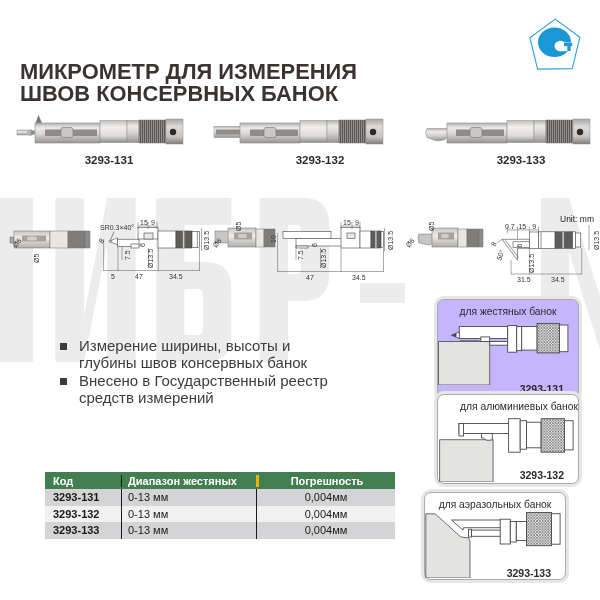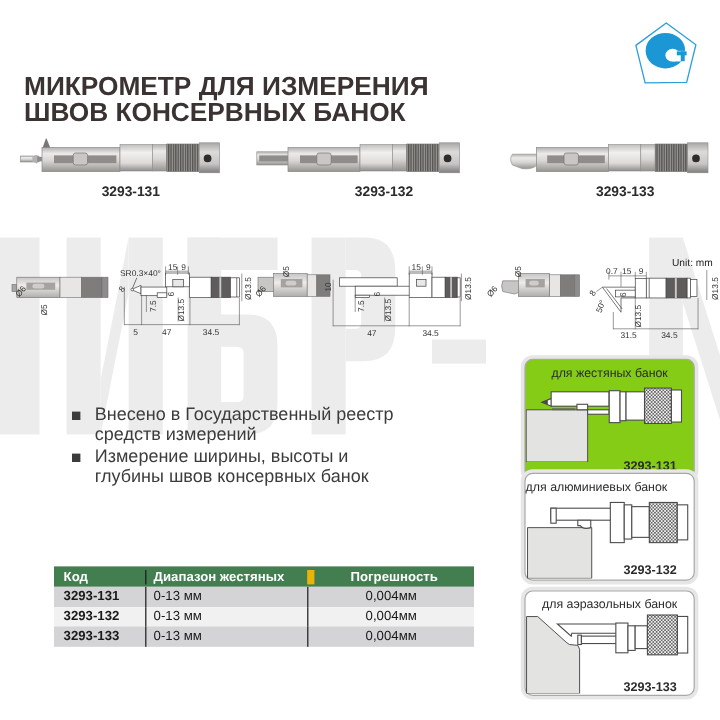--- a/index.html
+++ b/index.html
@@ -271,30 +271,30 @@
   <text class="dimtxt" transform="translate(495 247) rotate(-60)">8</text>
   <text class="dimtxt" transform="translate(501 261) rotate(-70)">50°</text>
   <text class="dimtxt" transform="translate(522 247.4) rotate(-90)">6</text>
   <text class="dimtxt" transform="translate(534 273) rotate(-90)">Ø13.5</text>
   <text class="dimtxt" transform="translate(598.5 250) rotate(-90)">Ø13.5</text>
   <text class="dimtxt" x="517" y="281.5">31.5</text>
   <text class="dimtxt" x="551" y="281.5">34.5</text>
 </svg>
 
 <div class="content" style="left:60px;top:336.5px;font-size:15px;color:#3c3c3c;line-height:17.6px;">
+  <div style="position:relative;padding-left:19px;"><span style="position:absolute;left:0;top:6px;width:7px;height:7px;background:#3c3c3c;"></span>Измерение ширины, высоты и<br>глубины швов консервных банок</div>
   <div style="position:relative;padding-left:19px;"><span style="position:absolute;left:0;top:6px;width:7px;height:7px;background:#3c3c3c;"></span>Внесено в Государственный реестр<br>средств измерений</div>
-  <div style="position:relative;padding-left:19px;"><span style="position:absolute;left:0;top:6px;width:7px;height:7px;background:#3c3c3c;"></span>Измерение ширины, высоты и<br>глубины швов консервных банок</div>
 </div>
 
 <div class="content" style="left:45px;top:472px;width:350px;font-size:11px;color:#1a1a1a;">
 
   <div style="display:flex;height:17px;background:#427e4f;color:#fff;font-weight:bold;align-items:center;">
     <div style="width:68px;padding-left:8px;display:flex;align-items:center;">Код</div>
     <div style="width:128px;padding-left:6px;border-left:1px solid #1a1a1a;display:flex;align-items:center;">Диапазон жестяных</div>
-    <div style="flex:1;border-left:6px solid #eab308;display:flex;align-items:center;justify-content:center;">Погрешность</div>
+    <div style="flex:1;border-left:3px solid #eab308;display:flex;align-items:center;justify-content:center;">Погрешность</div>
   </div>
 
   <div style="display:flex;height:16.5px;background:#d4d4d6;">
     <div style="width:68px;padding-left:8px;font-weight:bold;display:flex;align-items:center;">3293-131</div>
     <div style="width:128px;padding-left:6px;border-left:1px solid #1a1a1a;display:flex;align-items:center;">0-13 мм</div>
     <div style="flex:1;border-left:1px solid #1a1a1a;display:flex;align-items:center;justify-content:center;">0,004мм</div>
   </div>
 
   <div style="display:flex;height:16.5px;background:#f1f1f1;">
     <div style="width:68px;padding-left:8px;font-weight:bold;display:flex;align-items:center;">3293-132</div>
@@ -302,21 +302,21 @@
     <div style="flex:1;border-left:1px solid #1a1a1a;display:flex;align-items:center;justify-content:center;">0,004мм</div>
   </div>
 
   <div style="display:flex;height:16.5px;background:#d4d4d6;">
     <div style="width:68px;padding-left:8px;font-weight:bold;display:flex;align-items:center;">3293-133</div>
     <div style="width:128px;padding-left:6px;border-left:1px solid #1a1a1a;display:flex;align-items:center;">0-13 мм</div>
     <div style="flex:1;border-left:1px solid #1a1a1a;display:flex;align-items:center;justify-content:center;">0,004мм</div>
   </div>
 </div>
 
-<div class="content" style="left:437px;top:299px;width:142px;height:100px;background:#84cc16;border:1.5px solid #a9a9a9;border-radius:7px;box-shadow:0 0 0 3px #e6e6e6;box-sizing:border-box;">
+<div class="content" style="left:437px;top:299px;width:142px;height:100px;background:#c4b5fd;border:1.5px solid #a9a9a9;border-radius:7px;box-shadow:0 0 0 3px #e6e6e6;box-sizing:border-box;">
 
   <div style="text-align:center;font-size:10.3px;color:#2b2b2b;margin-top:5.5px;">для жестяных банок</div>
 
   <svg style="position:absolute;left:0;top:0;" width="139" height="85" viewBox="0 0 139 85">
     <defs>
       <pattern id="xh1" width="2.8" height="2.8" patternUnits="userSpaceOnUse">
         <rect width="2.8" height="2.8" fill="#f2f2f2"></rect>
         <path d="M0 0 L2.8 2.8 M2.8 0 L0 2.8" stroke="#4e4e4e" stroke-width="0.6"></path>
       </pattern>
     </defs>
@@ -334,21 +334,21 @@
       <rect x="99.1" y="23.4" width="22.4" height="29.5" fill="url(#xh1)"></rect>
       <rect x="121.5" y="25" width="8.4" height="26.7"></rect>
     </g>
   </svg>
 
   <div style="position:absolute;right:14px;bottom:3px;font-size:10.5px;font-weight:bold;color:#2b2b2b;">3293-131</div>
 </div>
 
 <div class="content" style="left:437px;top:394px;width:142px;height:90px;background:#fff;border:1.5px solid #a9a9a9;border-radius:7px;box-shadow:0 0 0 3px #e6e6e6;box-sizing:border-box;">
 
-  <div style="text-align:left;font-size:10.3px;color:#2b2b2b;margin-top:5.5px;">для алюминиевых банок</div>
+  <div style="text-align:right;font-size:10.3px;color:#2b2b2b;margin-top:5.5px;">для алюминиевых банок</div>
 
   <svg style="position:absolute;left:0;top:0;" width="139" height="87" viewBox="0 0 139 87">
     <defs>
       <pattern id="xh2" width="2.8" height="2.8" patternUnits="userSpaceOnUse">
         <rect width="2.8" height="2.8" fill="#f2f2f2"></rect>
         <path d="M0 0 L2.8 2.8 M2.8 0 L0 2.8" stroke="#4e4e4e" stroke-width="0.6"></path>
       </pattern>
     </defs>
     <path d="M1.6 44.7 L55.1 44.7 L55.1 87 L1.6 87 Z" fill="#e3e3e1" stroke="#4a4a4a" stroke-width="0.8"></path>
     <g fill="#fff" stroke="#4a4a4a" stroke-width="0.9">
@@ -359,21 +359,21 @@
       <rect x="82.2" y="25.7" width="6.3" height="28.5"></rect>
       <rect x="88.5" y="27.2" width="14.6" height="25.6"></rect>
       <rect x="103.1" y="23.7" width="23.3" height="33.5" fill="url(#xh2)"></rect>
       <rect x="126.4" y="25.7" width="8.7" height="29.2"></rect>
     </g>
   </svg>
 
   <div style="position:absolute;right:14px;bottom:2px;font-size:10.5px;font-weight:bold;color:#2b2b2b;">3293-132</div>
 </div>
 
-<div class="content" style="left:437px;top:492px;width:142px;height:88px;background:#fff;border:1.5px solid #a9a9a9;border-radius:7px;box-shadow:0 0 0 3px #e6e6e6;box-sizing:border-box;">
+<div class="content" style="left:424px;top:492px;width:142px;height:88px;background:#fff;border:1.5px solid #a9a9a9;border-radius:7px;box-shadow:0 0 0 3px #e6e6e6;box-sizing:border-box;">
 
   <div style="text-align:center;font-size:10.3px;color:#2b2b2b;margin-top:5.5px;">для аэразольных банок</div>
 
   <svg style="position:absolute;left:0;top:0;" width="139" height="85" viewBox="0 0 139 85">
     <defs>
       <pattern id="xh3" width="2.8" height="2.8" patternUnits="userSpaceOnUse">
         <rect width="2.8" height="2.8" fill="#f2f2f2"></rect>
         <path d="M0 0 L2.8 2.8 M2.8 0 L0 2.8" stroke="#4e4e4e" stroke-width="0.6"></path>
       </pattern>
     </defs>

